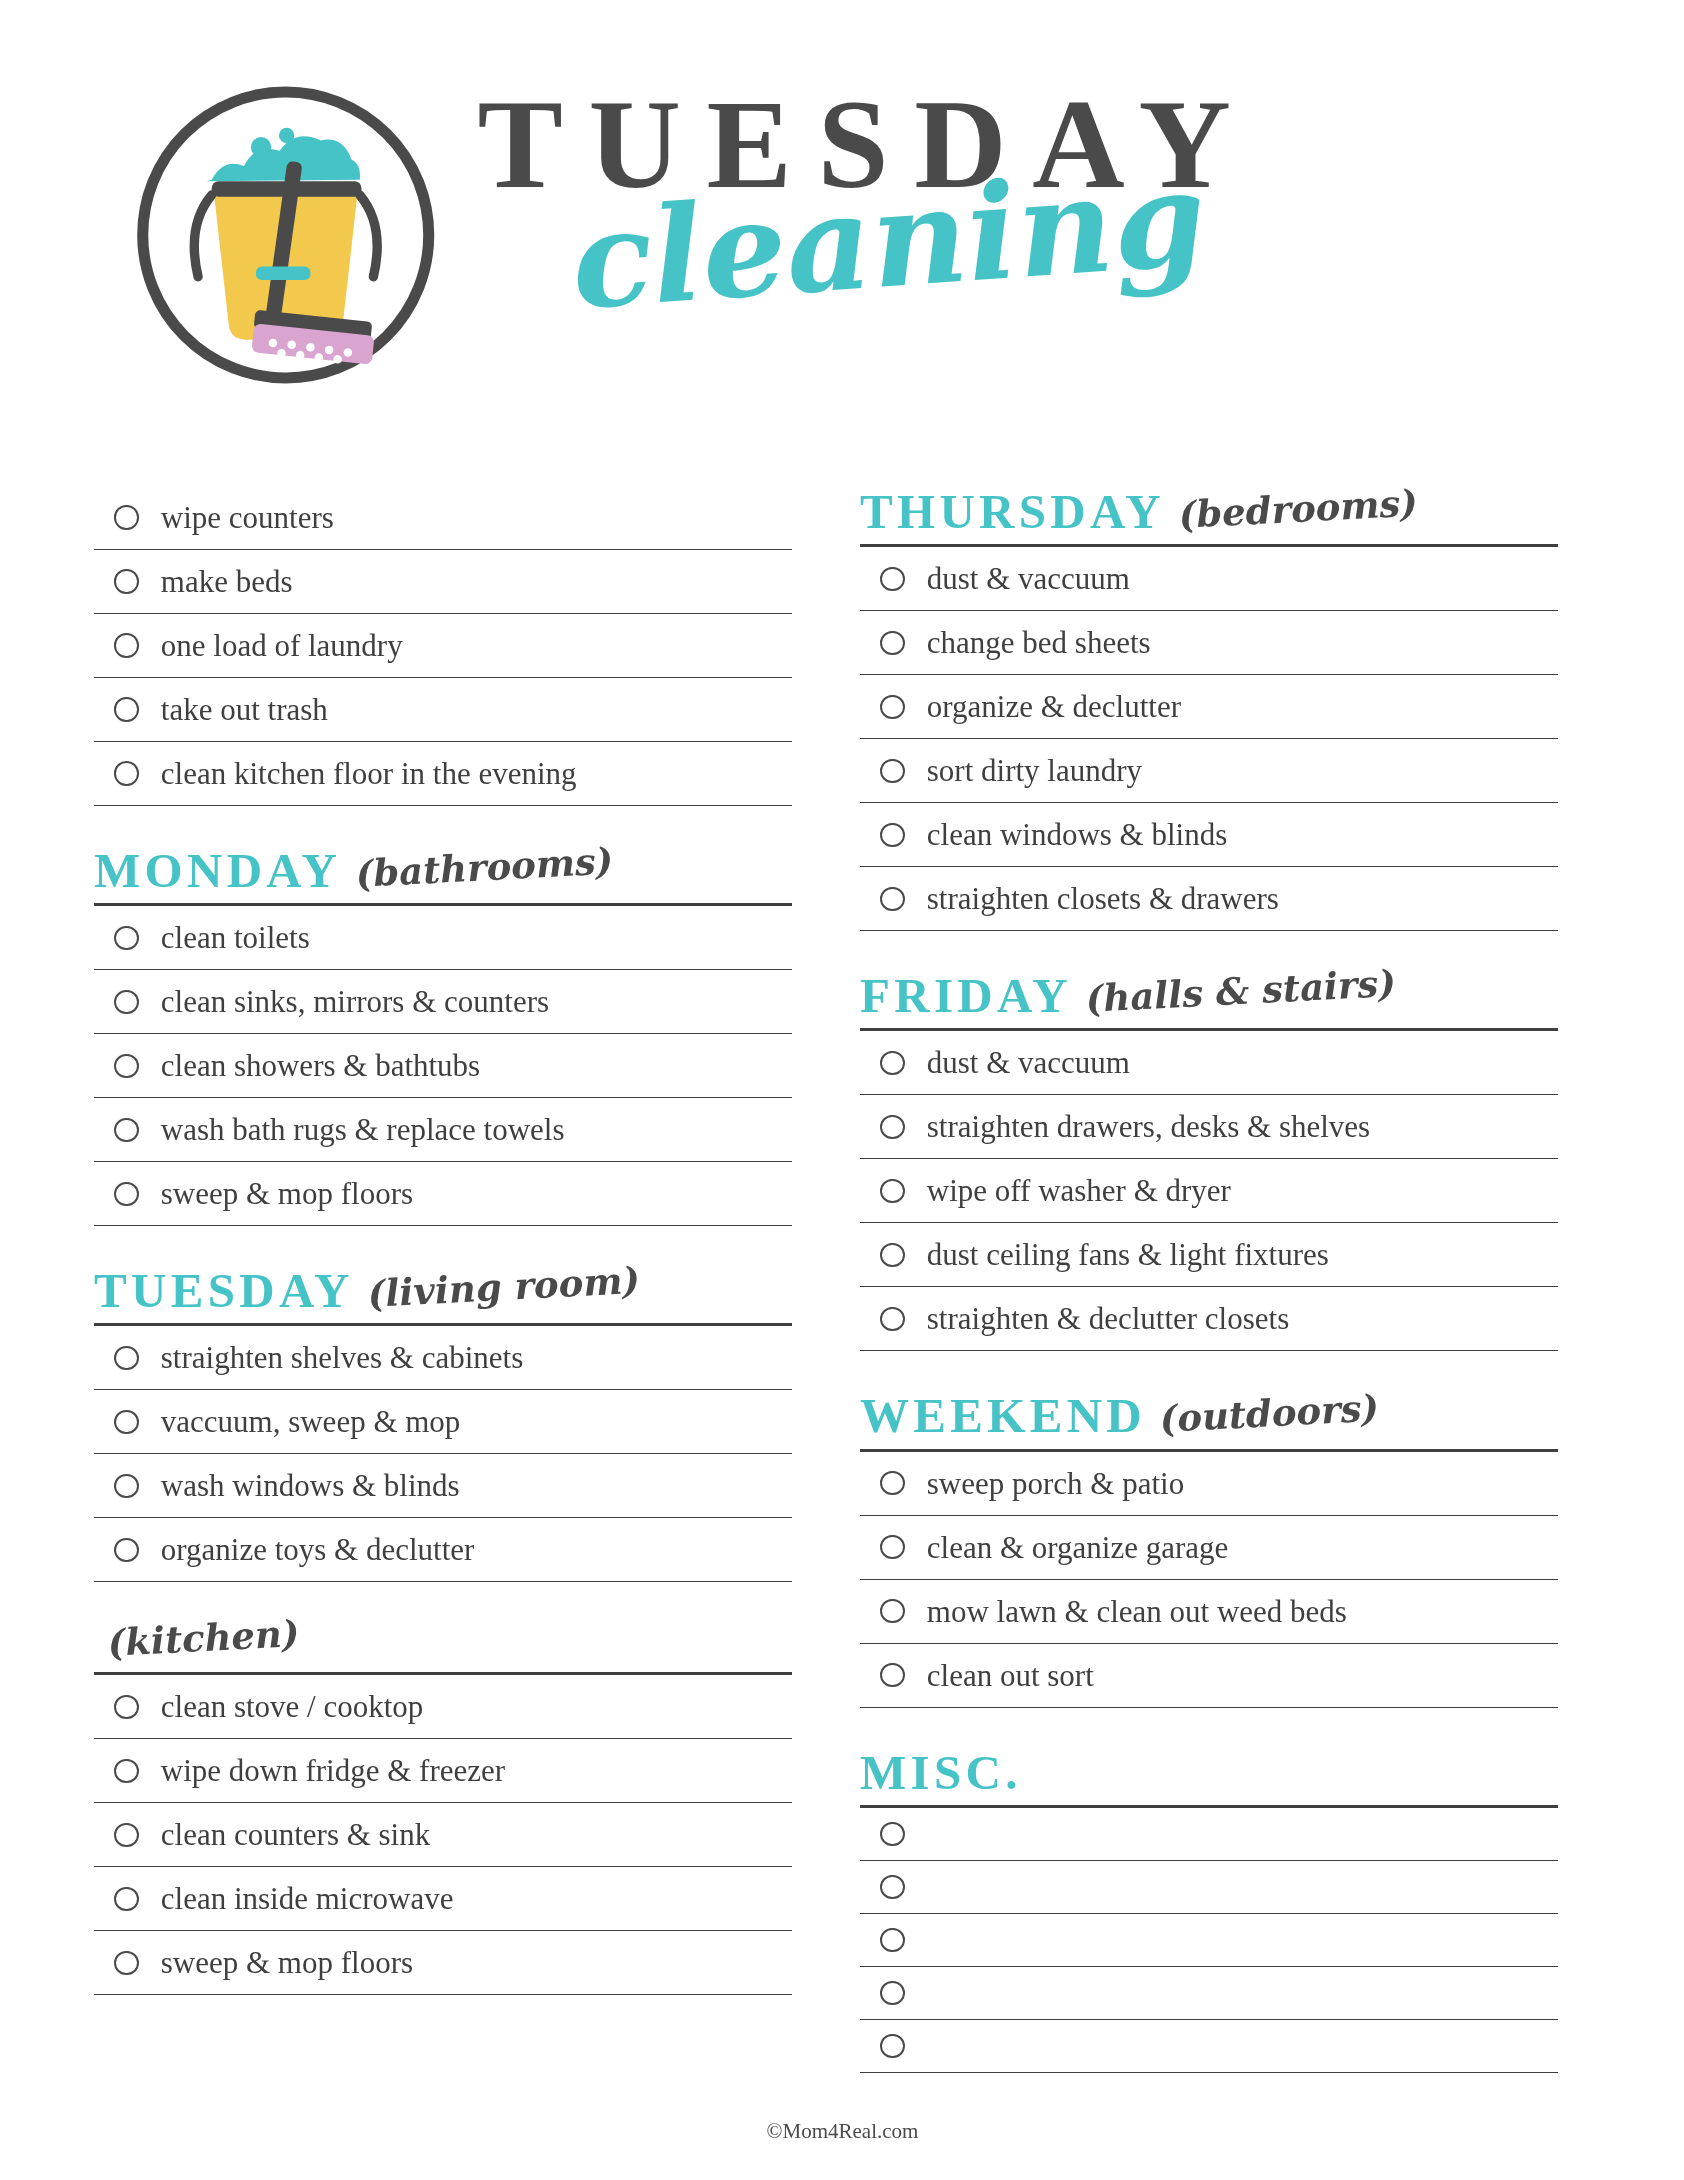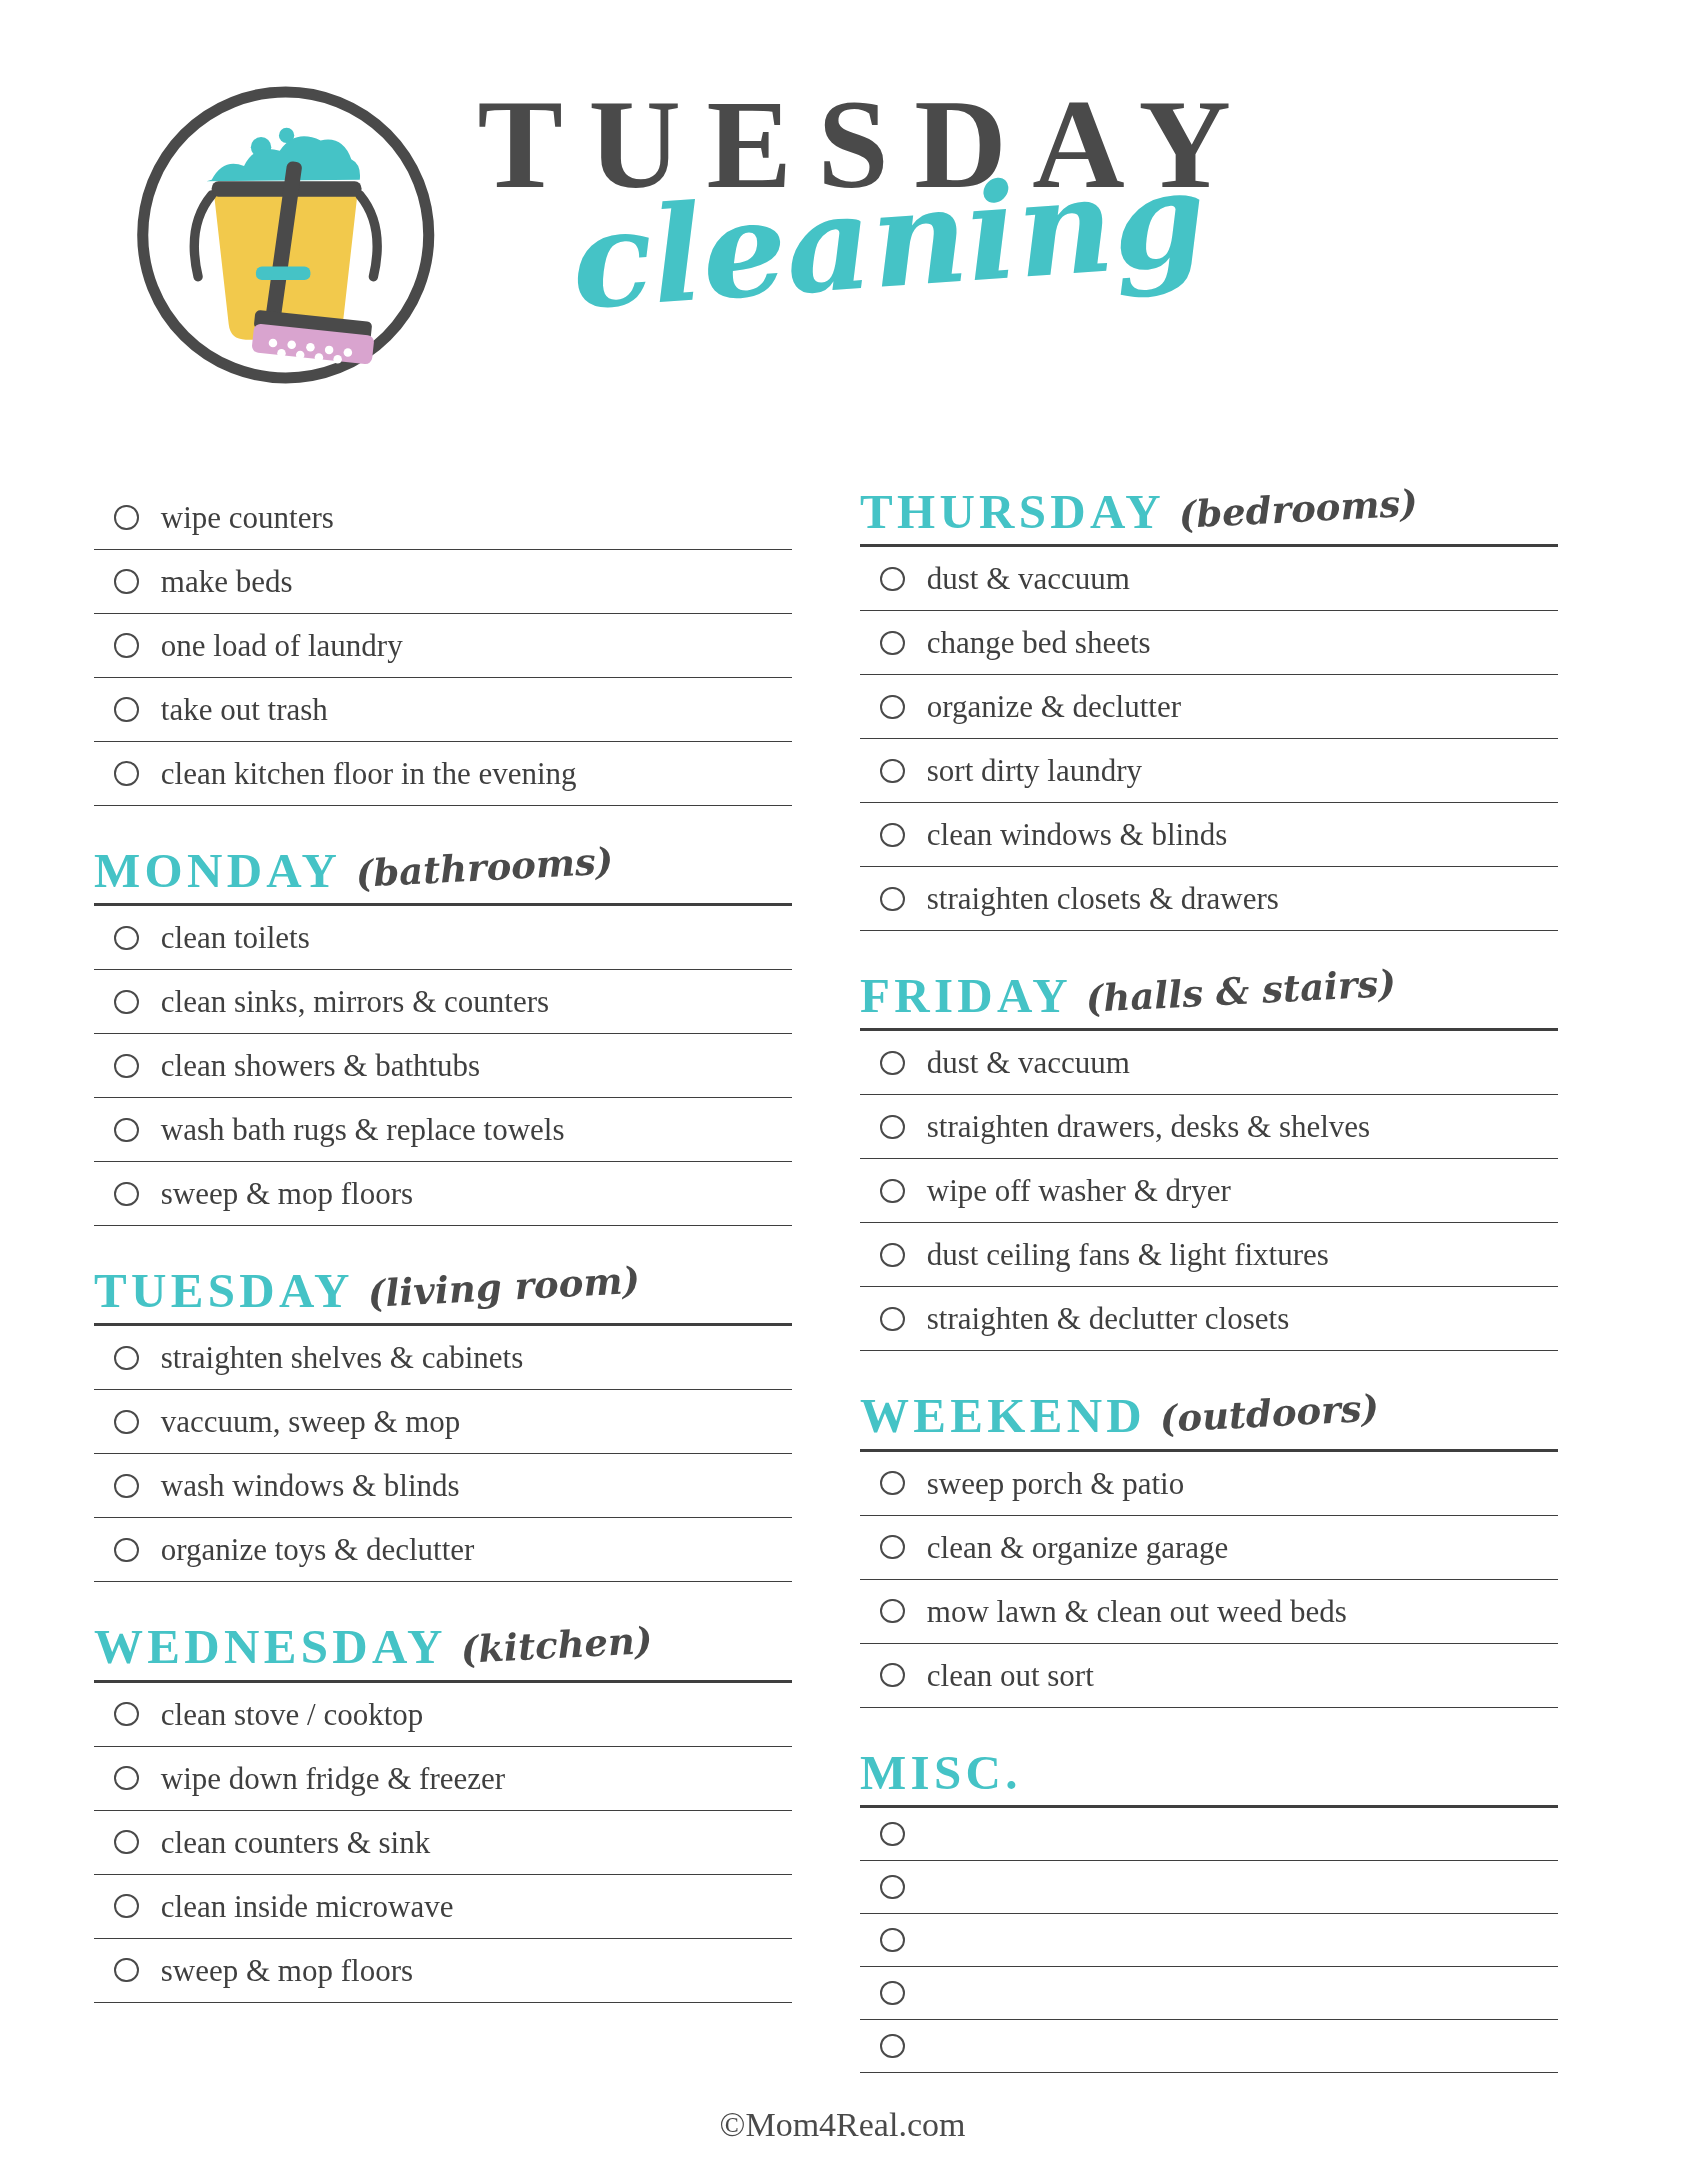--- a/index.html
+++ b/index.html
@@ -135,21 +135,21 @@
   }
   ul.items li.blank { height: 53px; }
 
   .footer {
     position: absolute;
     left: 0;
     right: 0;
     bottom: 37px;
     text-align: center;
     font-family: "Liberation Serif", serif;
-    font-size: 34px;
+    font-size: 21px;
     color: #4a4a4a;
   }
 </style>
 </head>
 <body>
 
 <div class="page">
 
   <div class="header">
 
@@ -273,21 +273,20 @@
             </li>
           <li>
               <span class="checkbox"></span>
               <span class="item-text">organize toys &amp; declutter</span>
             </li>
         </ul>
       </div>
 
       <div class="section">
         <div class="sec-head">
-          <span class="sec-title">WEDNESDAY</span>
           <span class="sec-sub">(kitchen)</span>
         </div>
         <ul class="items">
           <li>
               <span class="checkbox"></span>
               <span class="item-text">clean stove / cooktop</span>
             </li>
           <li>
               <span class="checkbox"></span>
               <span class="item-text">wipe down fridge &amp; freezer</span>

